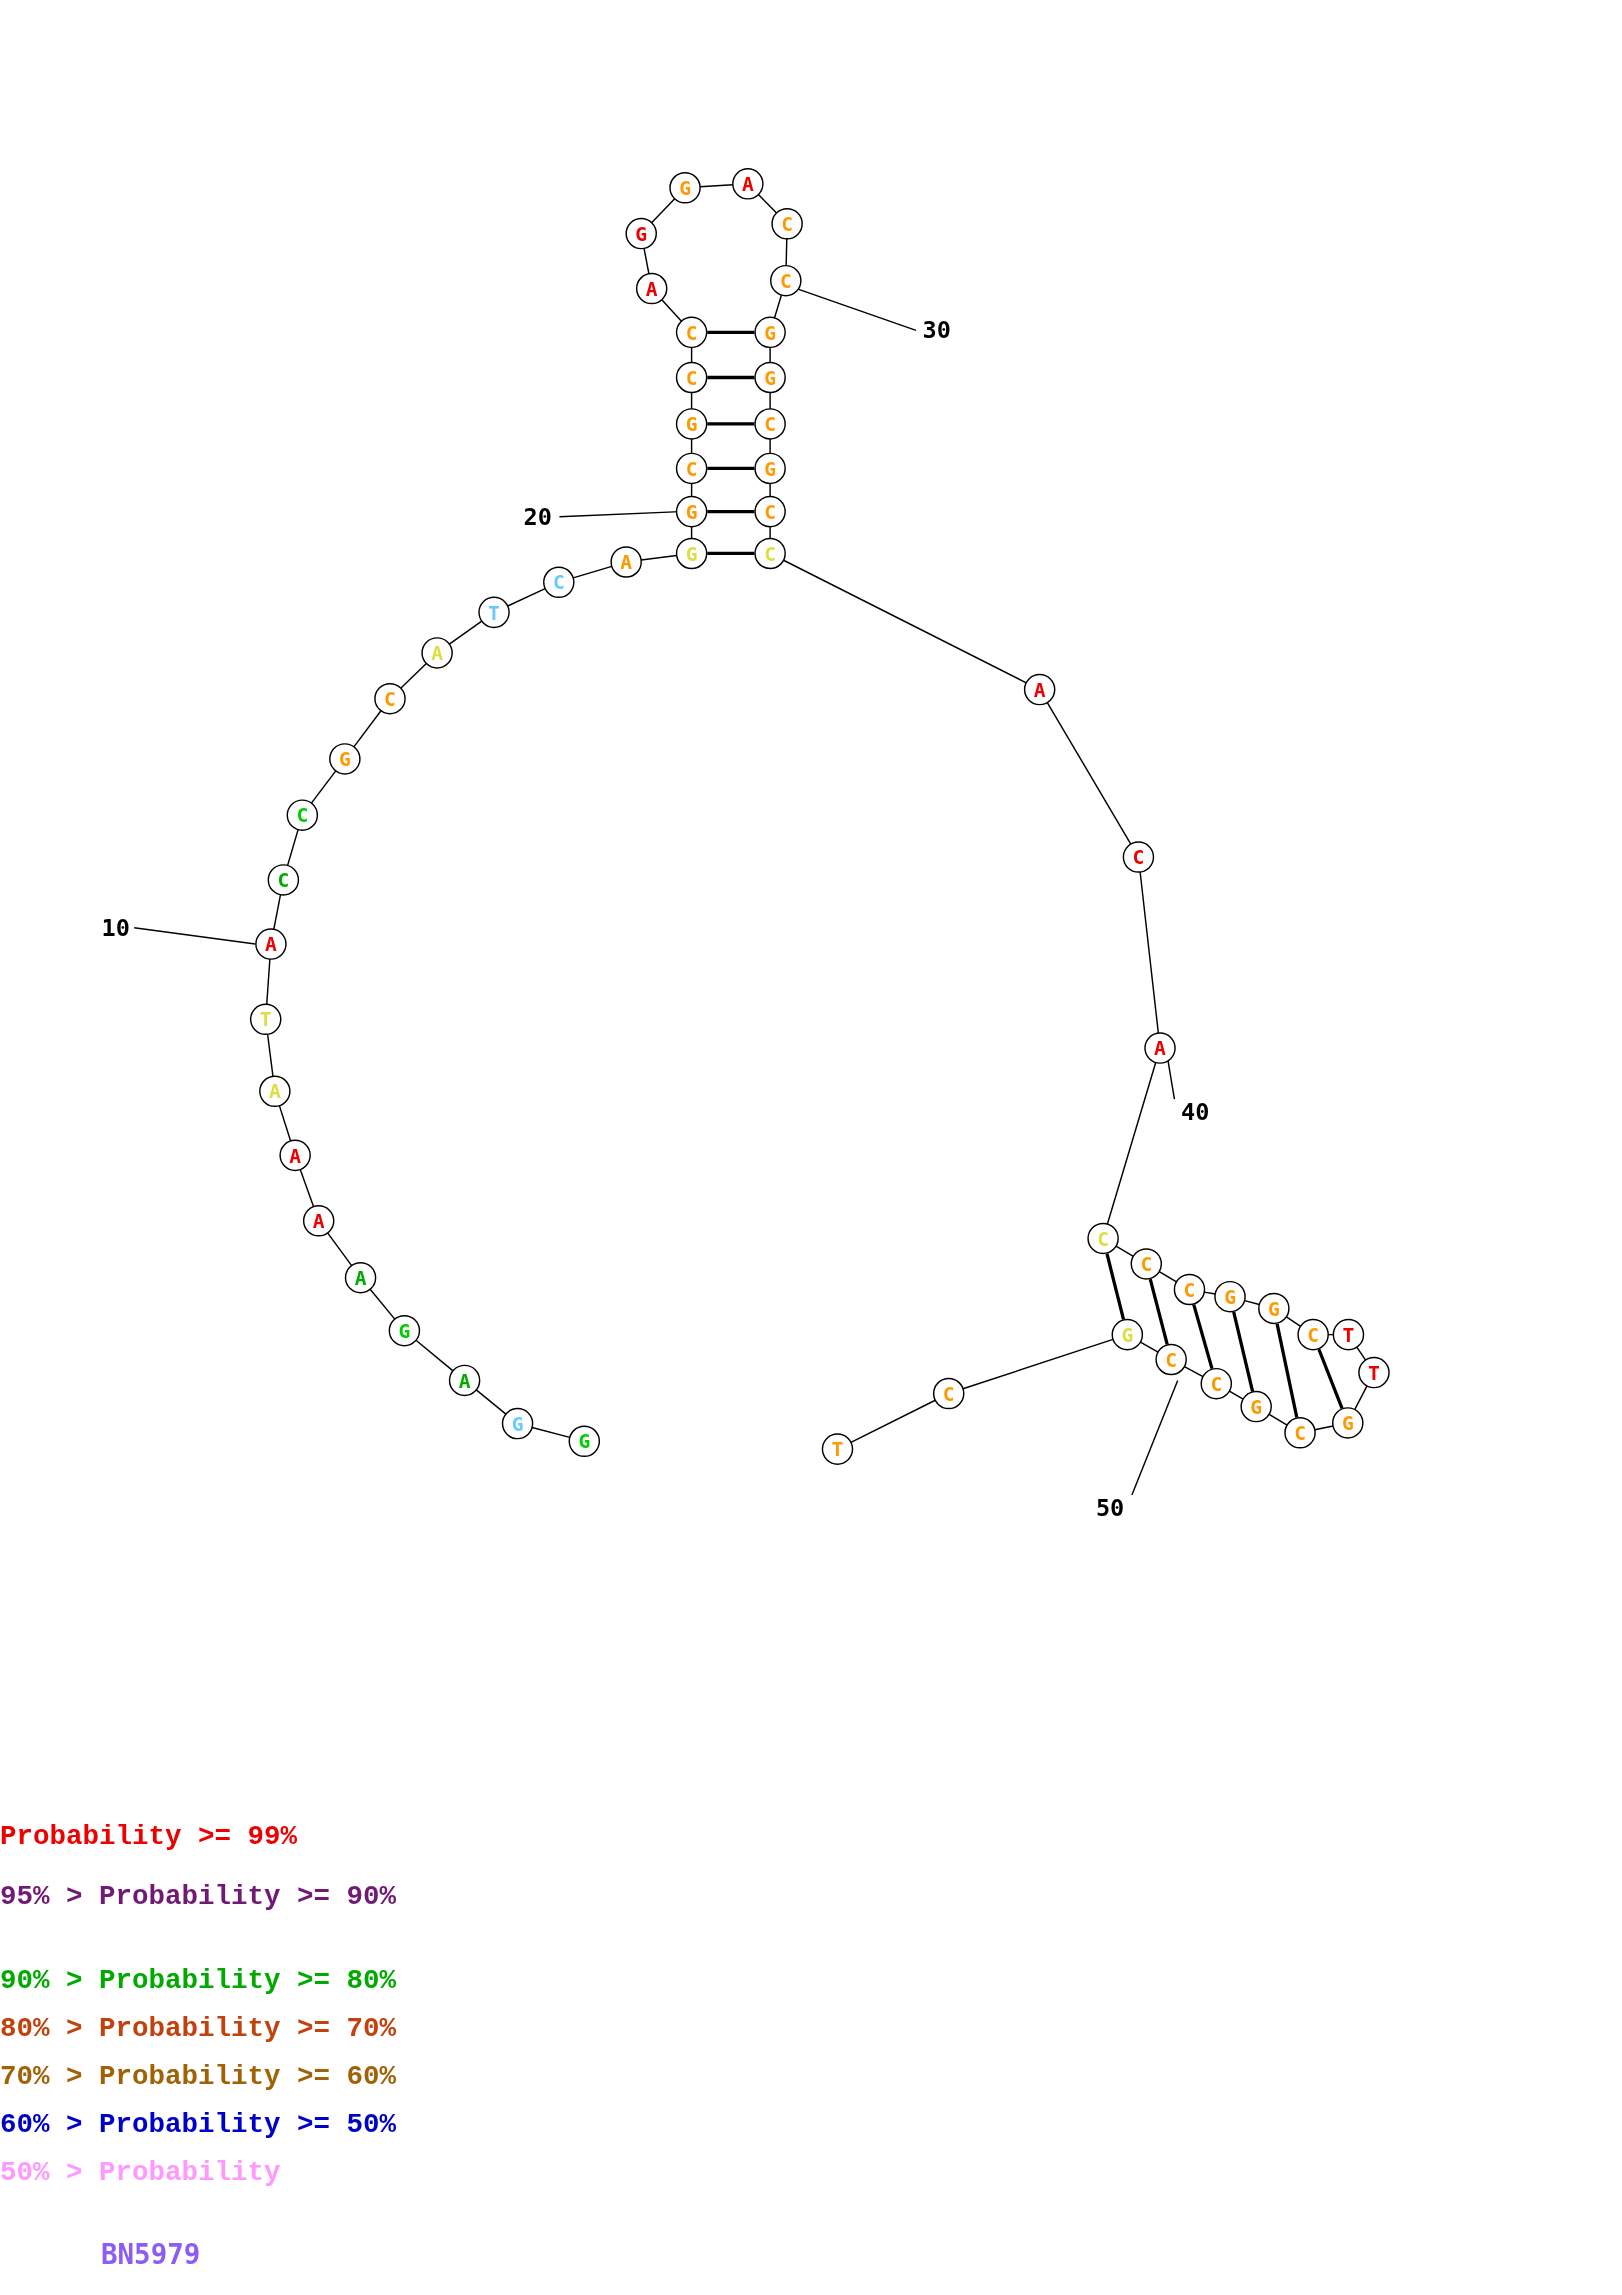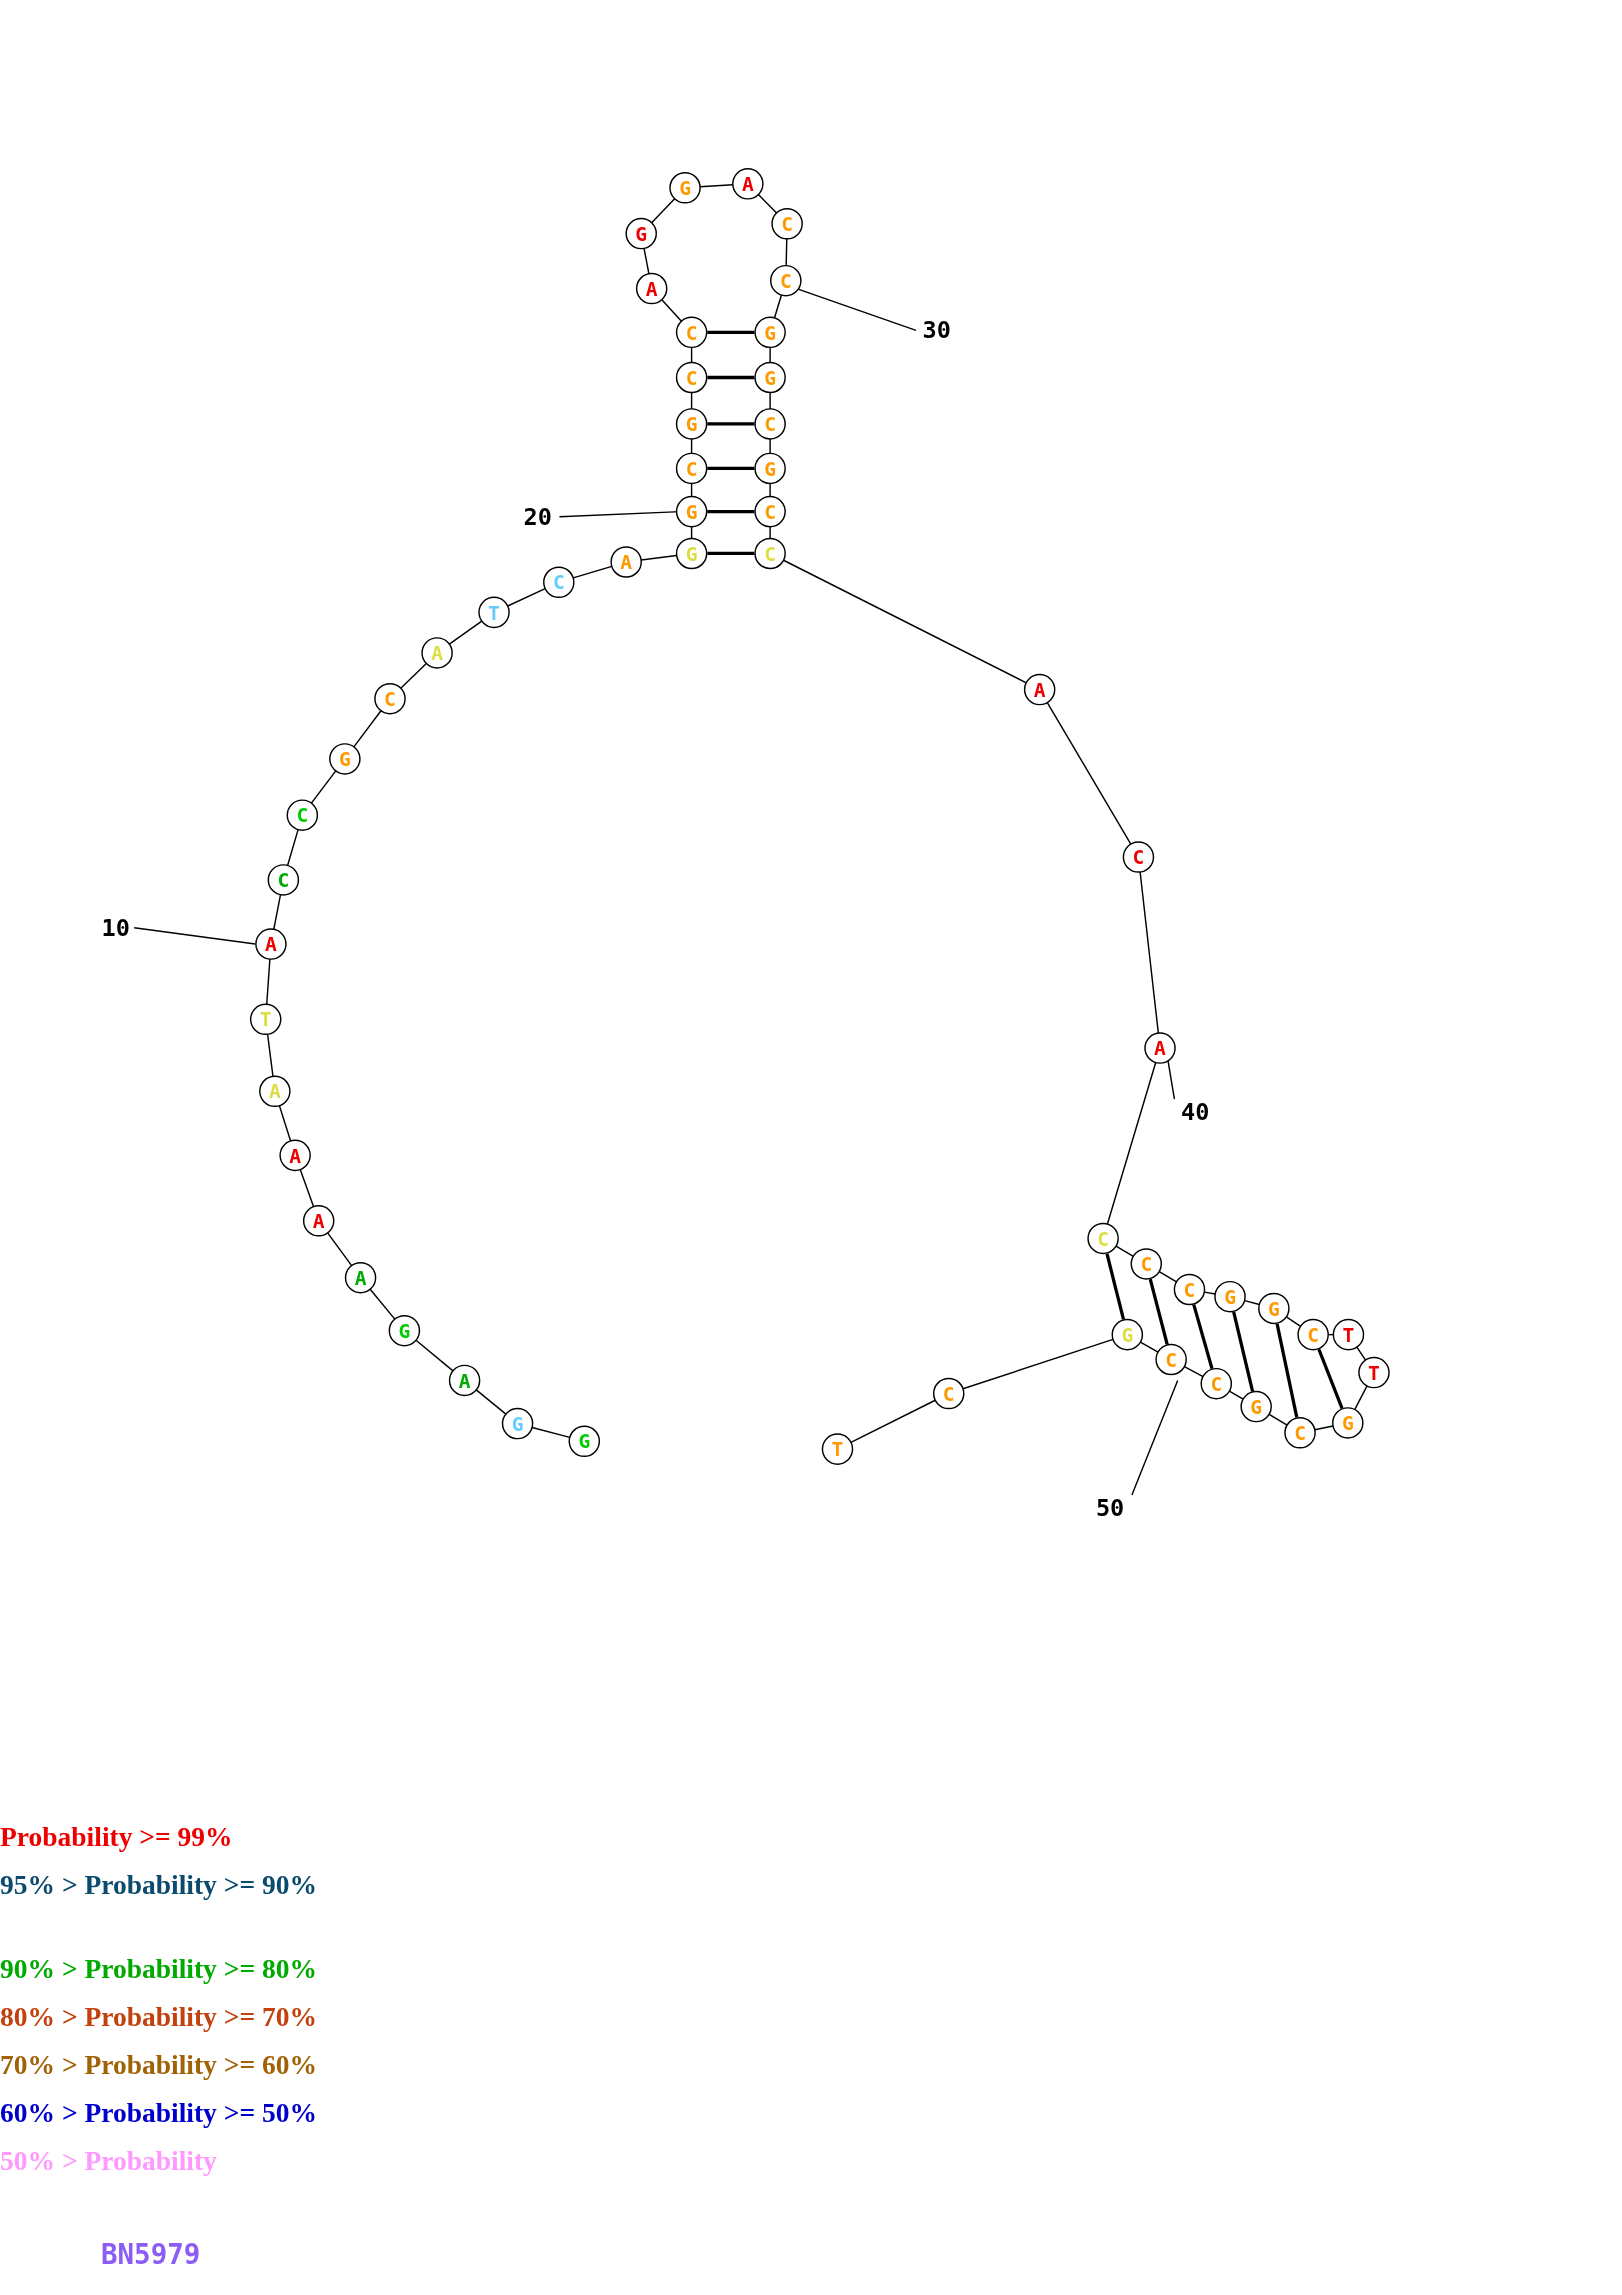--- a/index.html
+++ b/index.html
@@ -54,21 +54,21 @@
     fill: #000000;
     dominant-baseline: central;
   }
   #legend {
     position: absolute;
     left: 0;
     top: 1813px;
     width: 785px;
   }
   .legend-row {
-    font-family: Liberation Serif, serif;
+    font-family: Liberation Mono, monospace;
     font-size: 27.5px;
     font-weight: bold;
     text-align: right;
     letter-spacing: 0px;
     line-height: 48px;
     white-space: pre;
     padding-right: 753px;
   }
   #seq-id {
     position: absolute;
@@ -388,21 +388,21 @@
       <text x="155" y="1418" text-anchor="start" class="pos-label">10</text>
       <text x="800" y="790" text-anchor="start" class="pos-label">20</text>
       <text x="1410" y="505" text-anchor="start" class="pos-label">30</text>
       <text x="1805" y="1700" text-anchor="start" class="pos-label">40</text>
       <text x="1675" y="2305" text-anchor="start" class="pos-label">50</text>
     </g>
 </svg>
 
 <div id="legend">
     <div class="legend-row" style="color: rgb(238, 0, 0);">Probability &gt;= 99%</div>
-    <div class="legend-row" style="color: #0c4a6e;">95% &gt; Probability &gt;= 90%</div>
+    <div class="legend-row" style="color: #701a75; margin-top: 12px;">95% &gt; Probability &gt;= 90%</div>
     <div class="legend-row" style="color: rgb(0, 170, 0); margin-top: 36px;">90% &gt; Probability &gt;= 80%</div>
     <div class="legend-row" style="color: #c2410c;">80% &gt; Probability &gt;= 70%</div>
     <div class="legend-row" style="color: #a16207;">70% &gt; Probability &gt;= 60%</div>
     <div class="legend-row" style="color: rgb(0, 0, 204);">60% &gt; Probability &gt;= 50%</div>
     <div class="legend-row" style="color: rgb(255, 153, 255);">50% &gt; Probability</div>
   </div>
 
 <div id="seq-id">BN5979</div>
 
 

